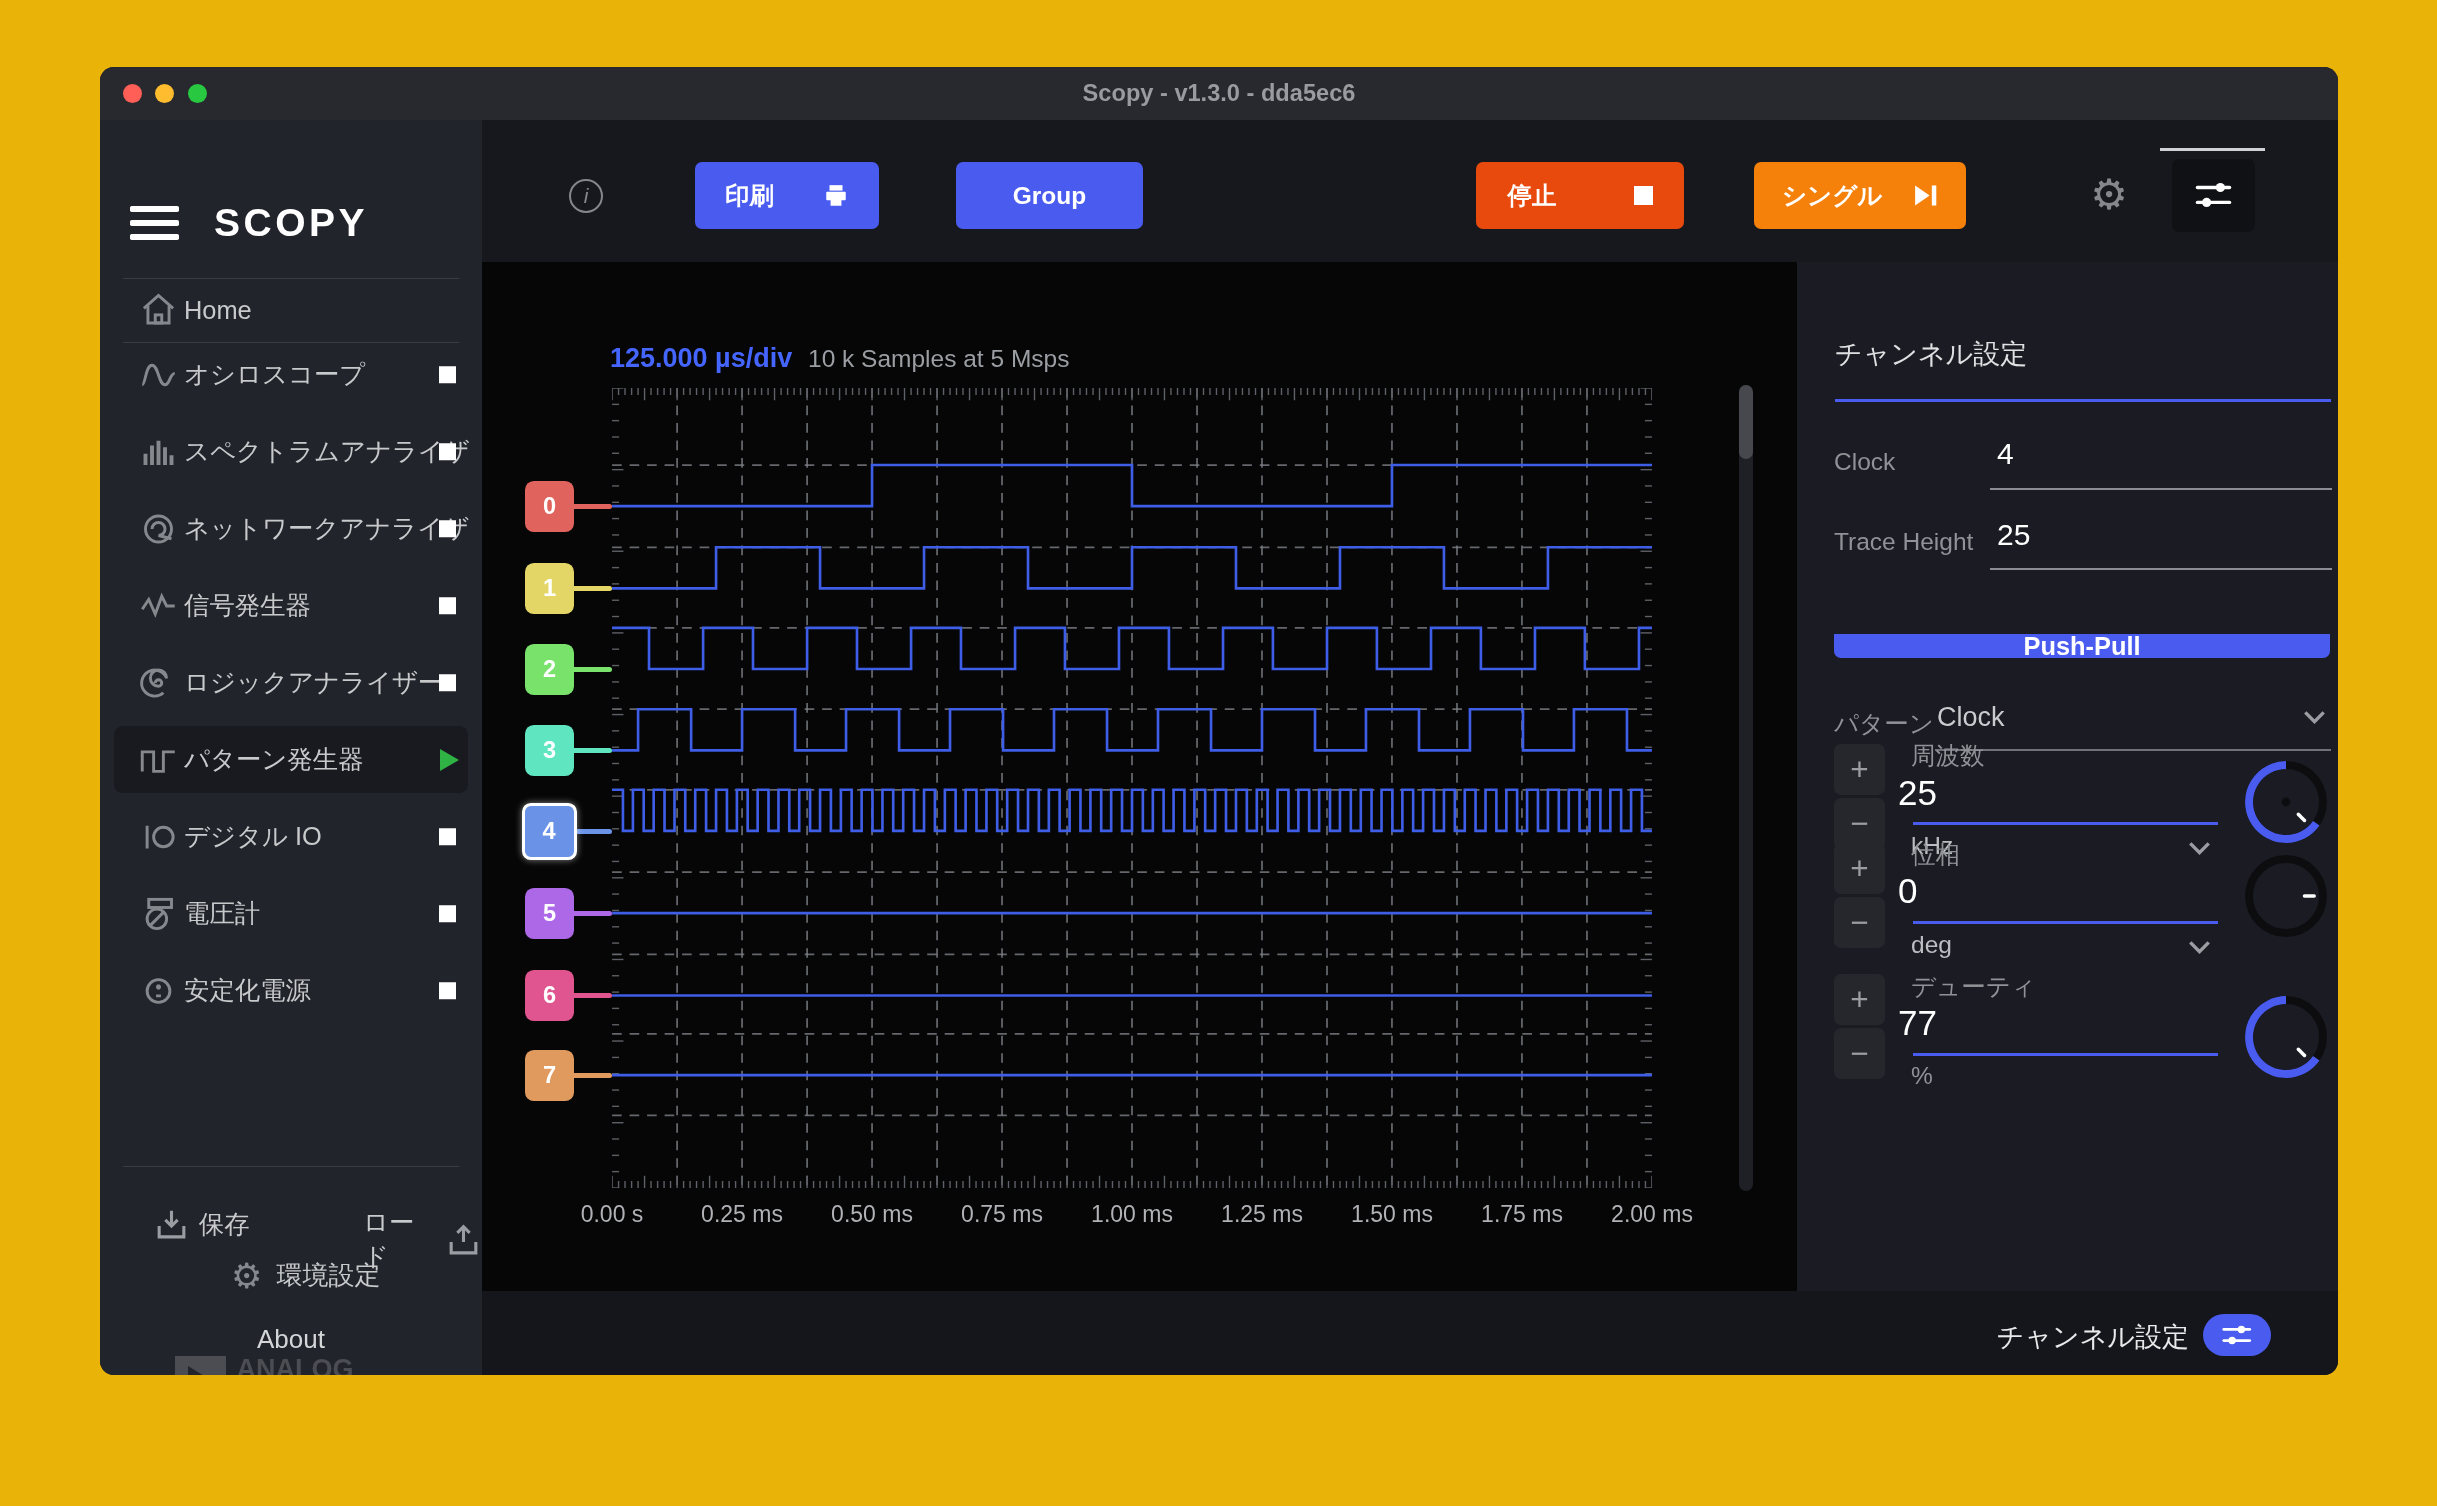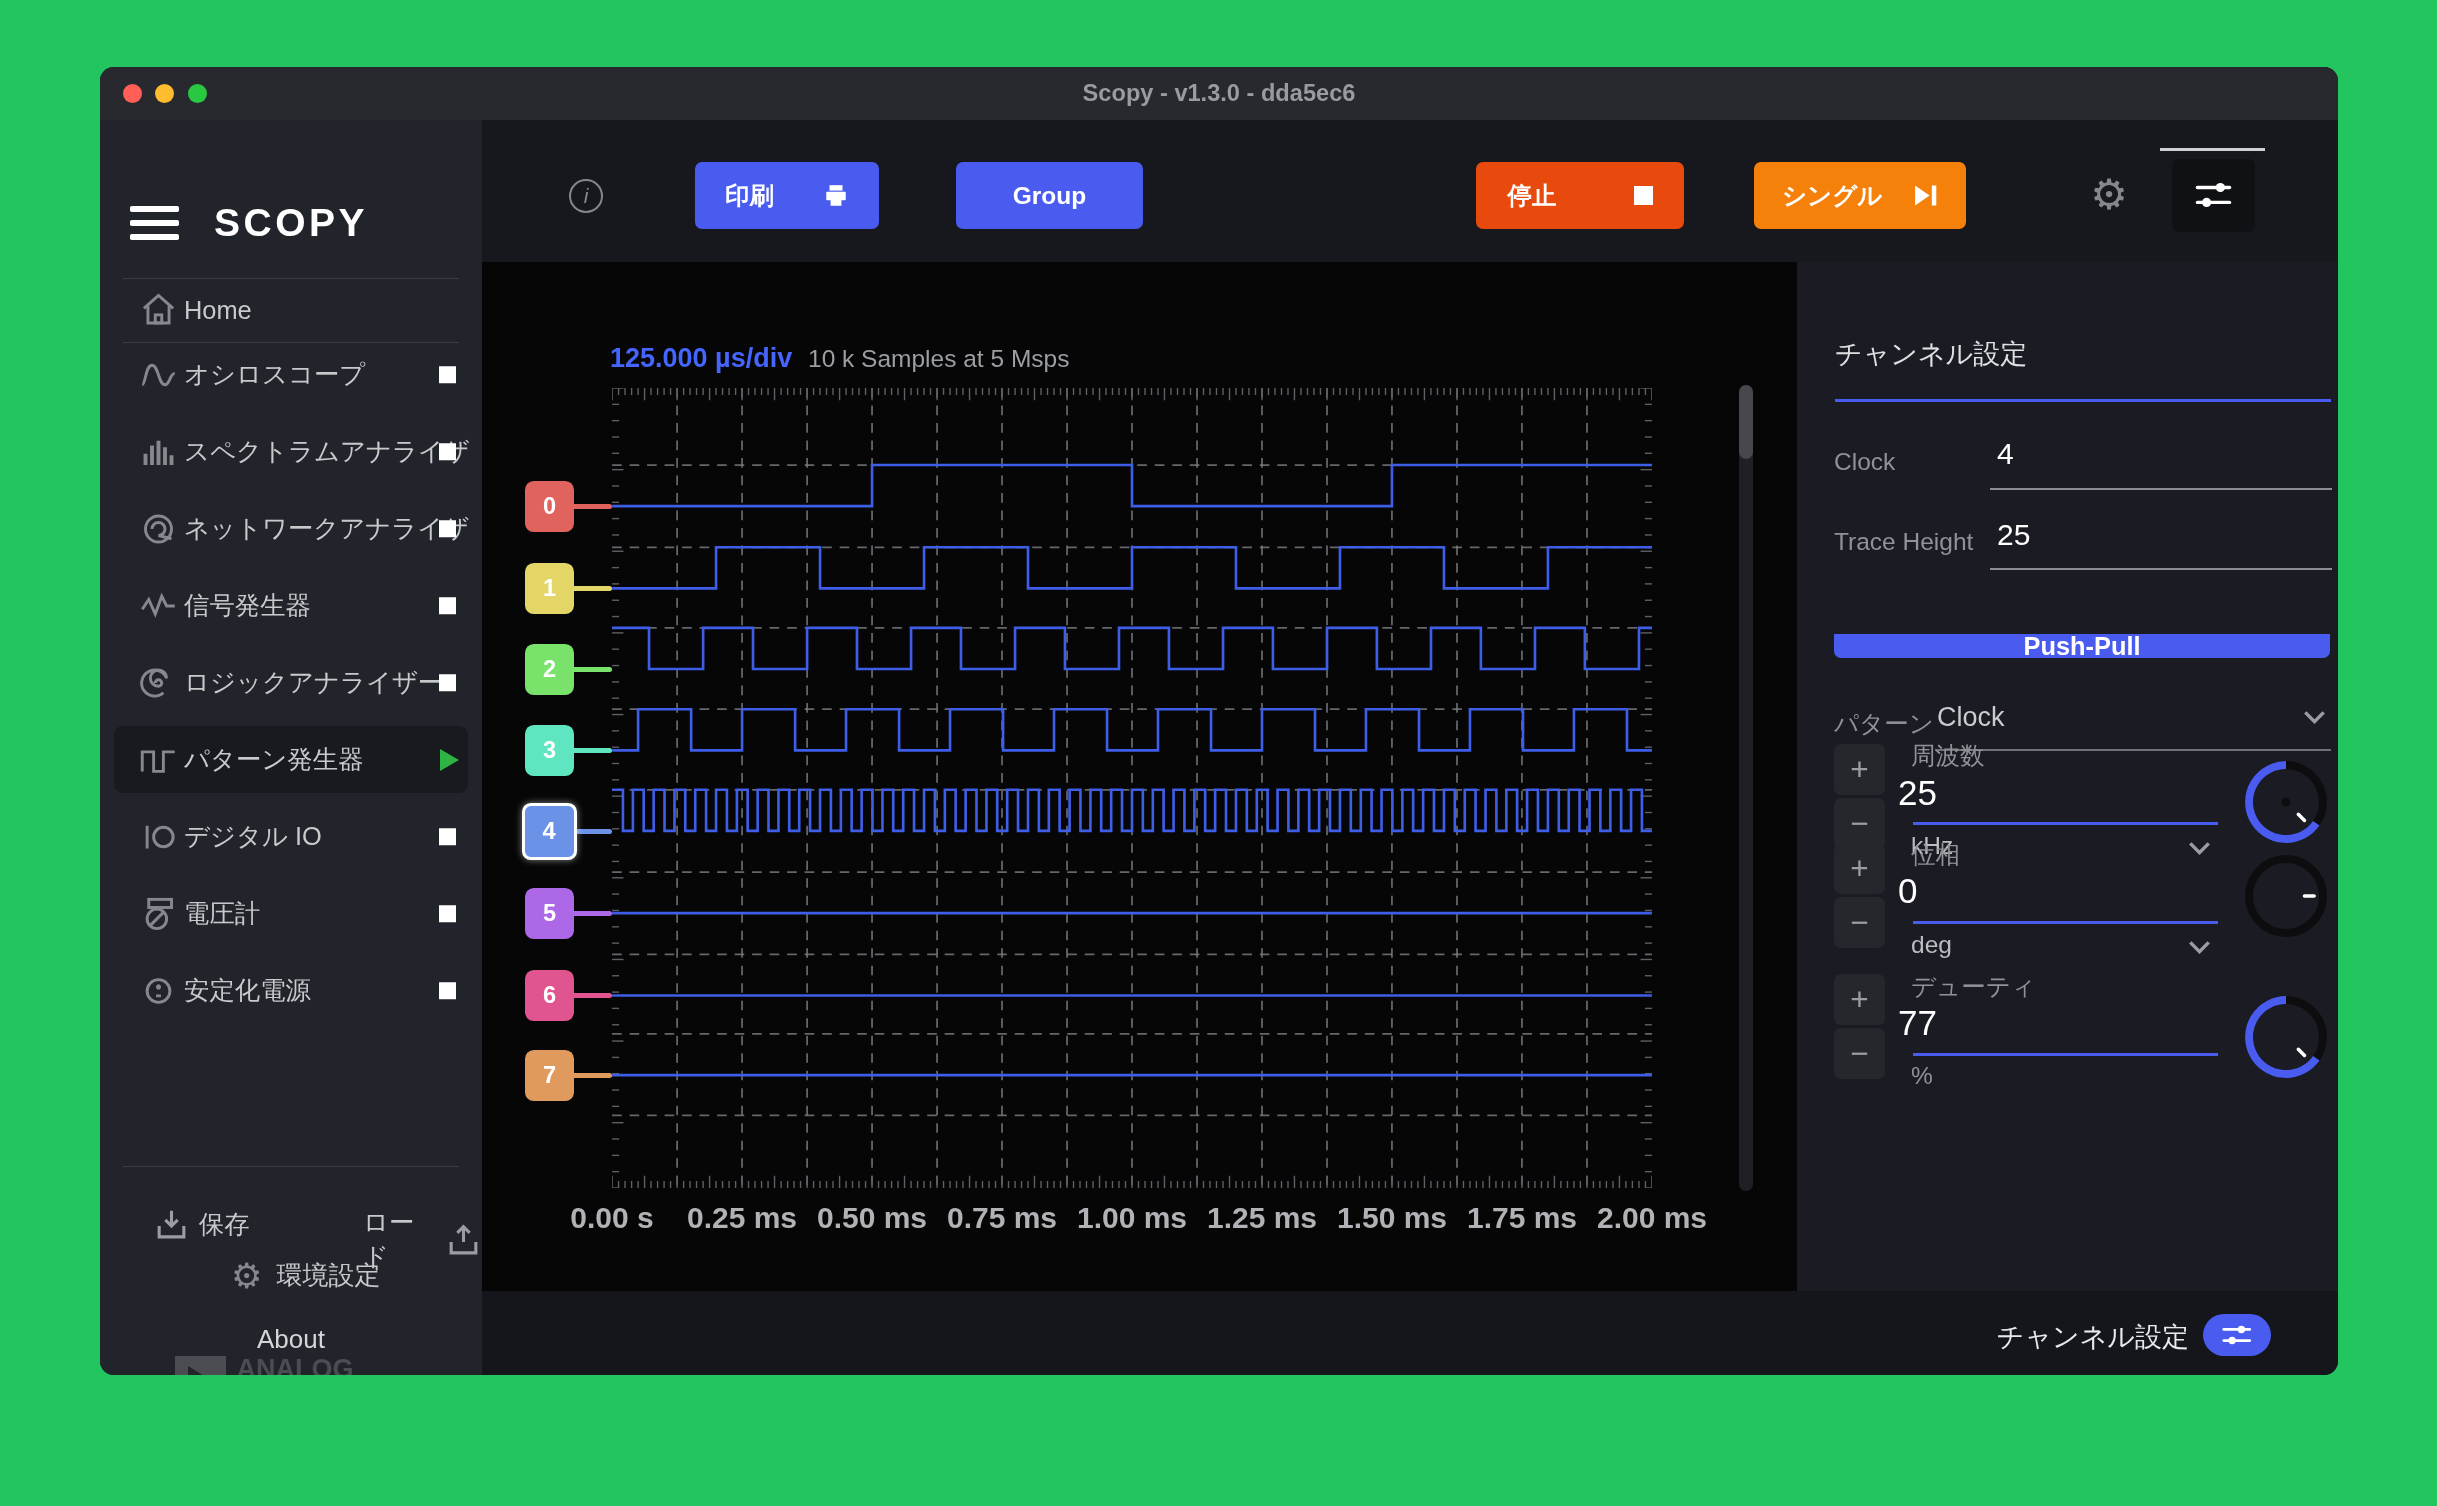--- a/index.html
+++ b/index.html
@@ -1,37 +1,37 @@
 <!DOCTYPE html>
 <html style="font-size:14px"><head>
 <meta charset="utf-8">
 <style>
   html,body{margin:0;padding:0;background:#000;}
-  #stage{position:relative;width:2438px;height:1506px;background:#22c55e;overflow:hidden;
+  #stage{position:relative;width:2438px;height:1506px;background:#eab308;overflow:hidden;
          font-family:"Liberation Sans","DejaVu Sans",sans-serif;}
   .abs{position:absolute;}
   #window{left:100px;top:67px;width:2238px;height:1308px;background:#17181d;border-radius:14px;overflow:hidden;}
   #titlebar{left:0;top:0;width:2238px;height:53px;background:#28292e;}
   .tl{width:19px;height:19px;border-radius:50%;top:16.6px;}
   #title-text{left:0;top:0;width:2238px;height:53px;line-height:53px;text-align:center;color:#9a9b9e;font-weight:bold;font-size:23.6px;}
   #sidebar{left:0;top:53px;width:382px;height:1256px;background:#22242b;}
   .sep{background:#3a3c43;height:0.9px;}
   .side-row{left:0;width:382px;height:77px;cursor:pointer;}
   .side-row .lbl{position:absolute;left:84px;top:50%;transform:translateY(-50%);color:#c7c9cb;font-size:25.4px;white-space:nowrap;}
   .side-row .ic{position:absolute;left:39px;top:50%;transform:translateY(-50%);width:39px;height:39px;color:#85888d;}
   .stop-sq{position:absolute;right:26px;top:50%;transform:translateY(-50%);width:17.5px;height:17.5px;background:#fff;}
   .play-tr{position:absolute;right:23px;top:50%;transform:translateY(-50%);width:0;height:0;
            border-left:19px solid #2fb344;border-top:11.4px solid transparent;border-bottom:11.4px solid transparent;}
   .active-row{background:#191a20;border-radius:8.8px;}
   #main-plot{left:382px;top:195px;width:1315px;height:1029px;background:#060607;}
   .btn{border-radius:7px;display:flex;align-items:center;justify-content:center;color:#fff;font-weight:bold;font-size:24.5px;cursor:pointer;}
   .chan-handle{width:49px;height:51px;border-radius:8.8px;display:flex;align-items:center;justify-content:center;
                color:#fff;font-size:23.6px;font-weight:bold;cursor:pointer;}
   .chan-conn{height:5.3px;border-radius:2.6px;}
-  .xlab{position:absolute;transform:translateX(-50%);color:#b0b2b5;font-size:30px;white-space:nowrap;font-weight:bold;}
+  .xlab{position:absolute;transform:translateX(-50%);color:#b0b2b5;font-size:23px;white-space:nowrap;}
   #right-panel{left:1697px;top:195px;width:541px;height:1029px;background:#1b1c23;}
   .plabel{color:#8f9296;font-size:24.5px;white-space:nowrap;}
   .pvalue{color:#fff;font-size:35px;white-space:nowrap;}
   .punit{color:#babdc1;font-size:24.5px;white-space:nowrap;}
   .blue-line{background:#4a5cf0;height:2.6px;}
   .gray-line{background:#8a8d92;height:1.8px;}
   .stepper{width:51px;height:51px;background:#25272d;border-radius:7px;color:#9a9da1;font-size:31.5px;
            display:flex;align-items:center;justify-content:center;cursor:pointer;}
   .chev{width:23px;height:14px;}
   #bottom-bar{left:382px;top:1224px;width:1856px;height:84px;background:#15161b;}

